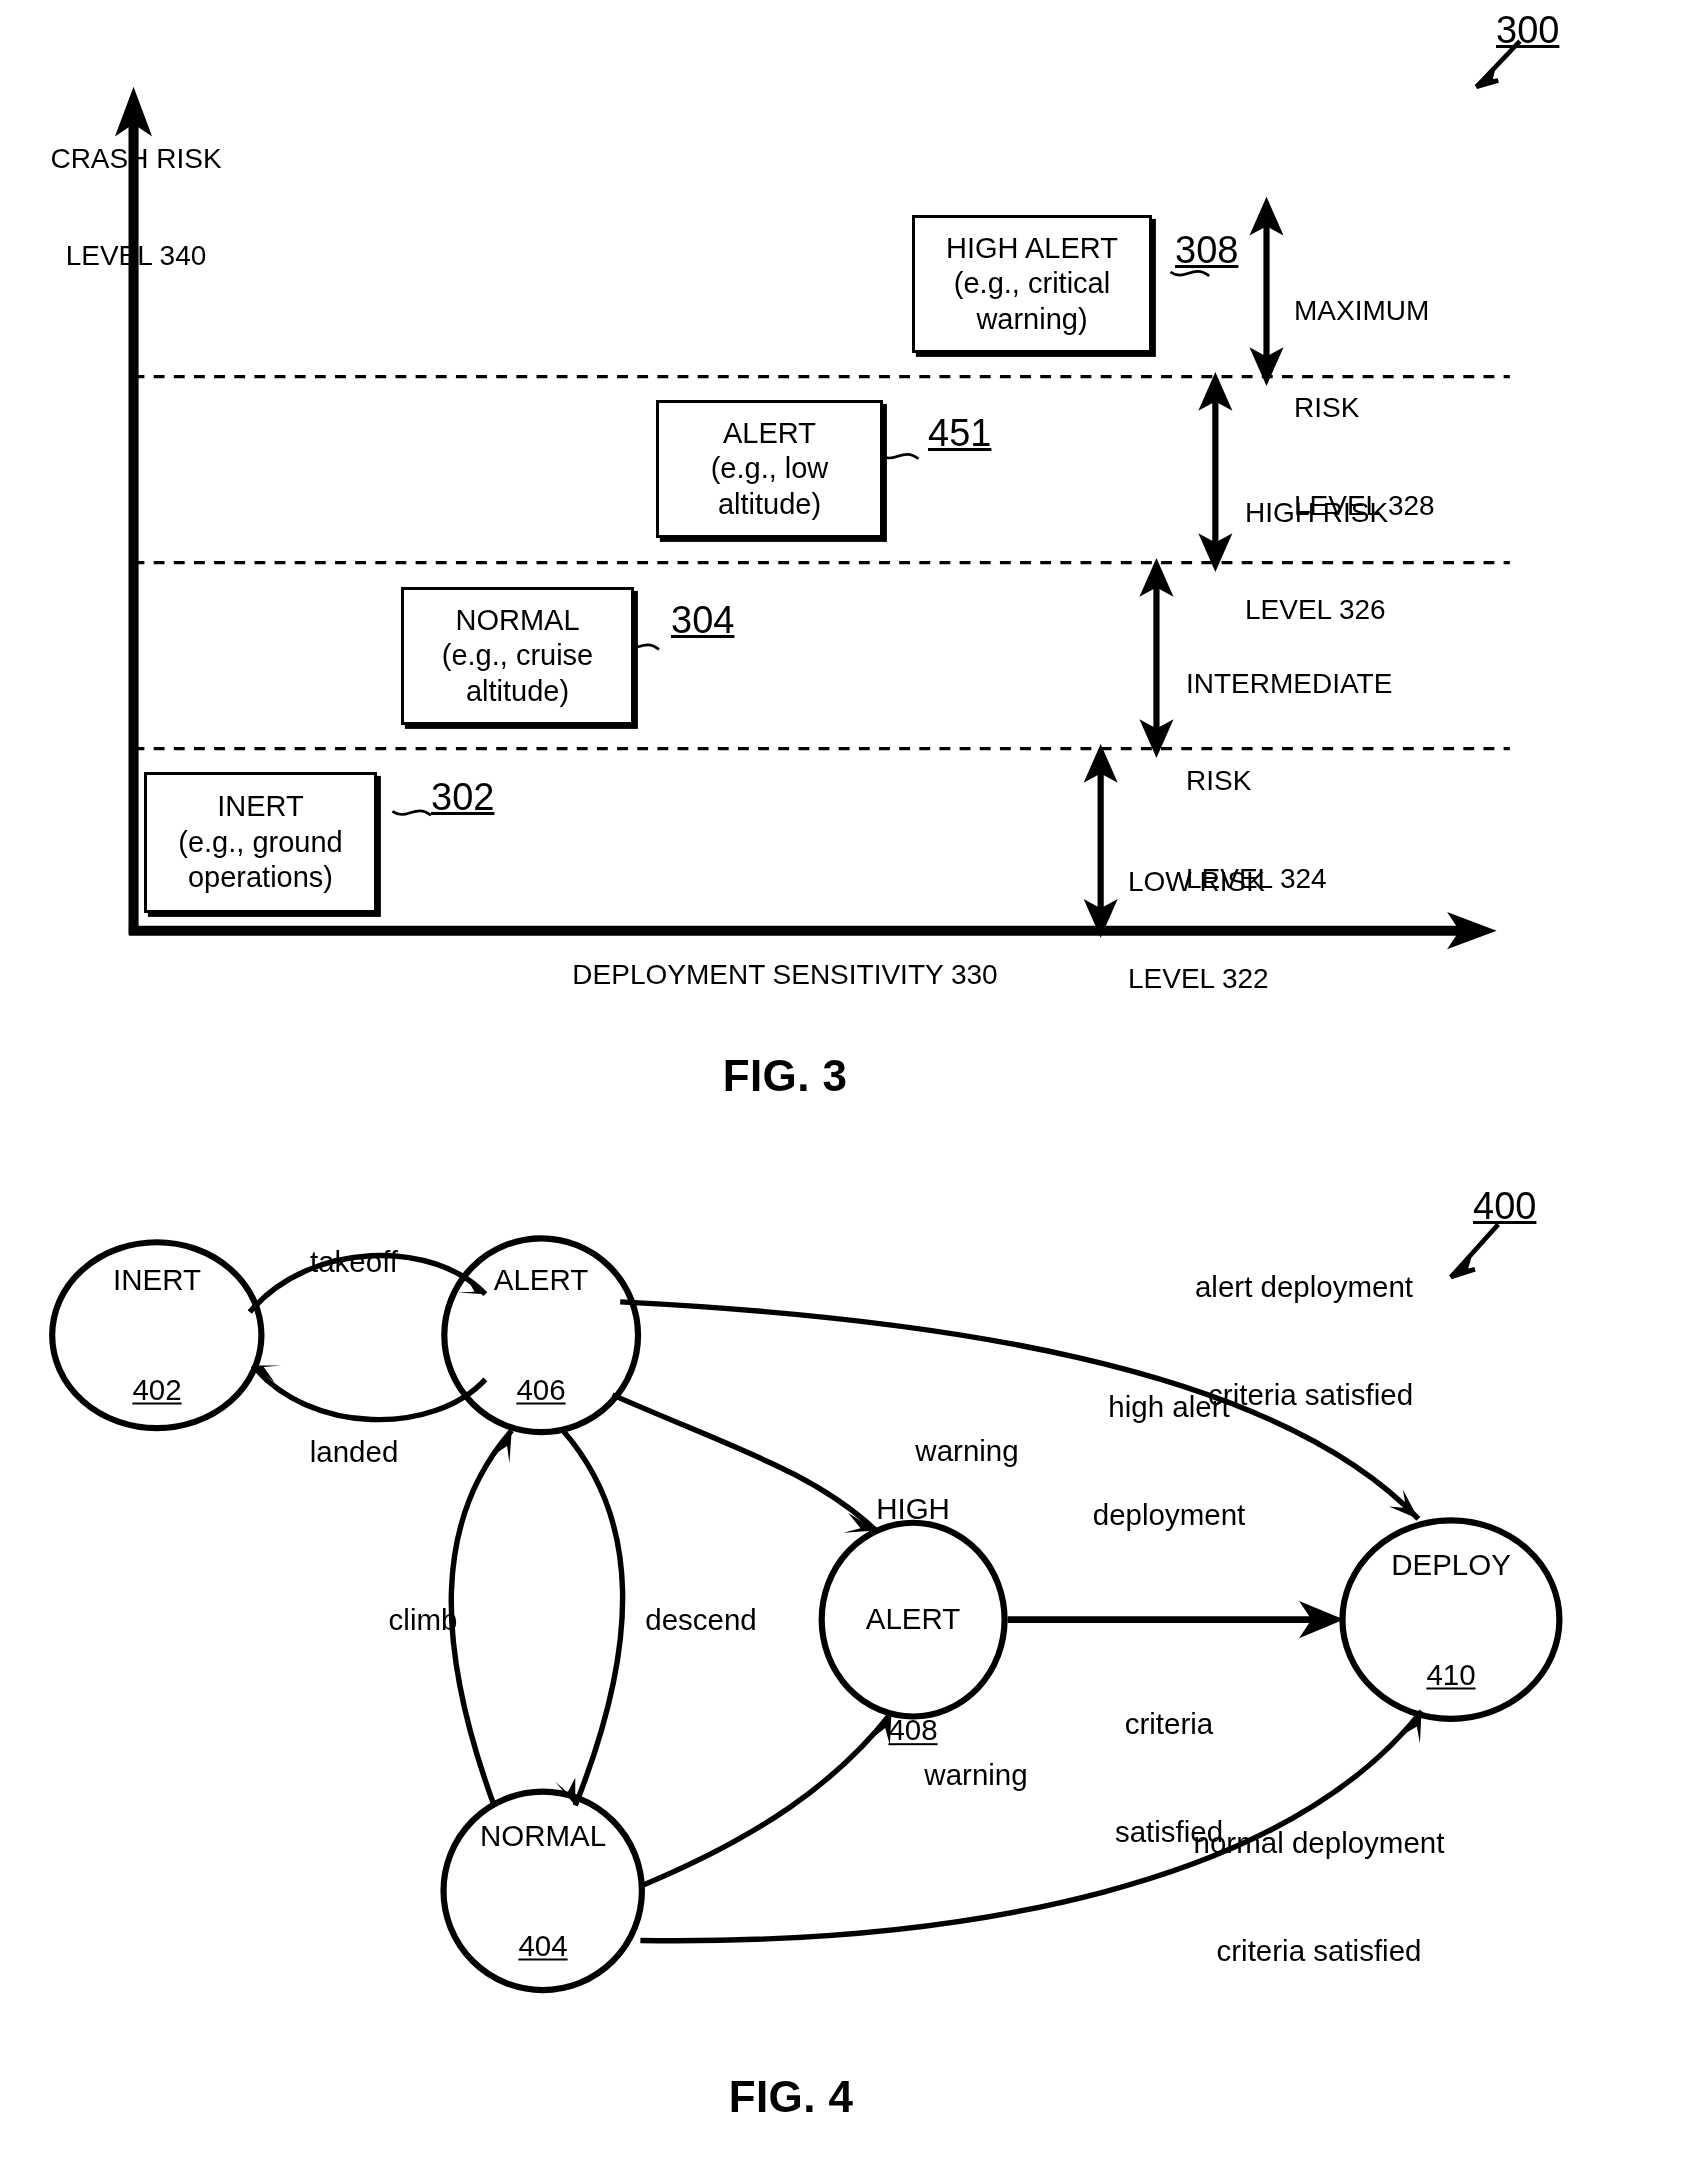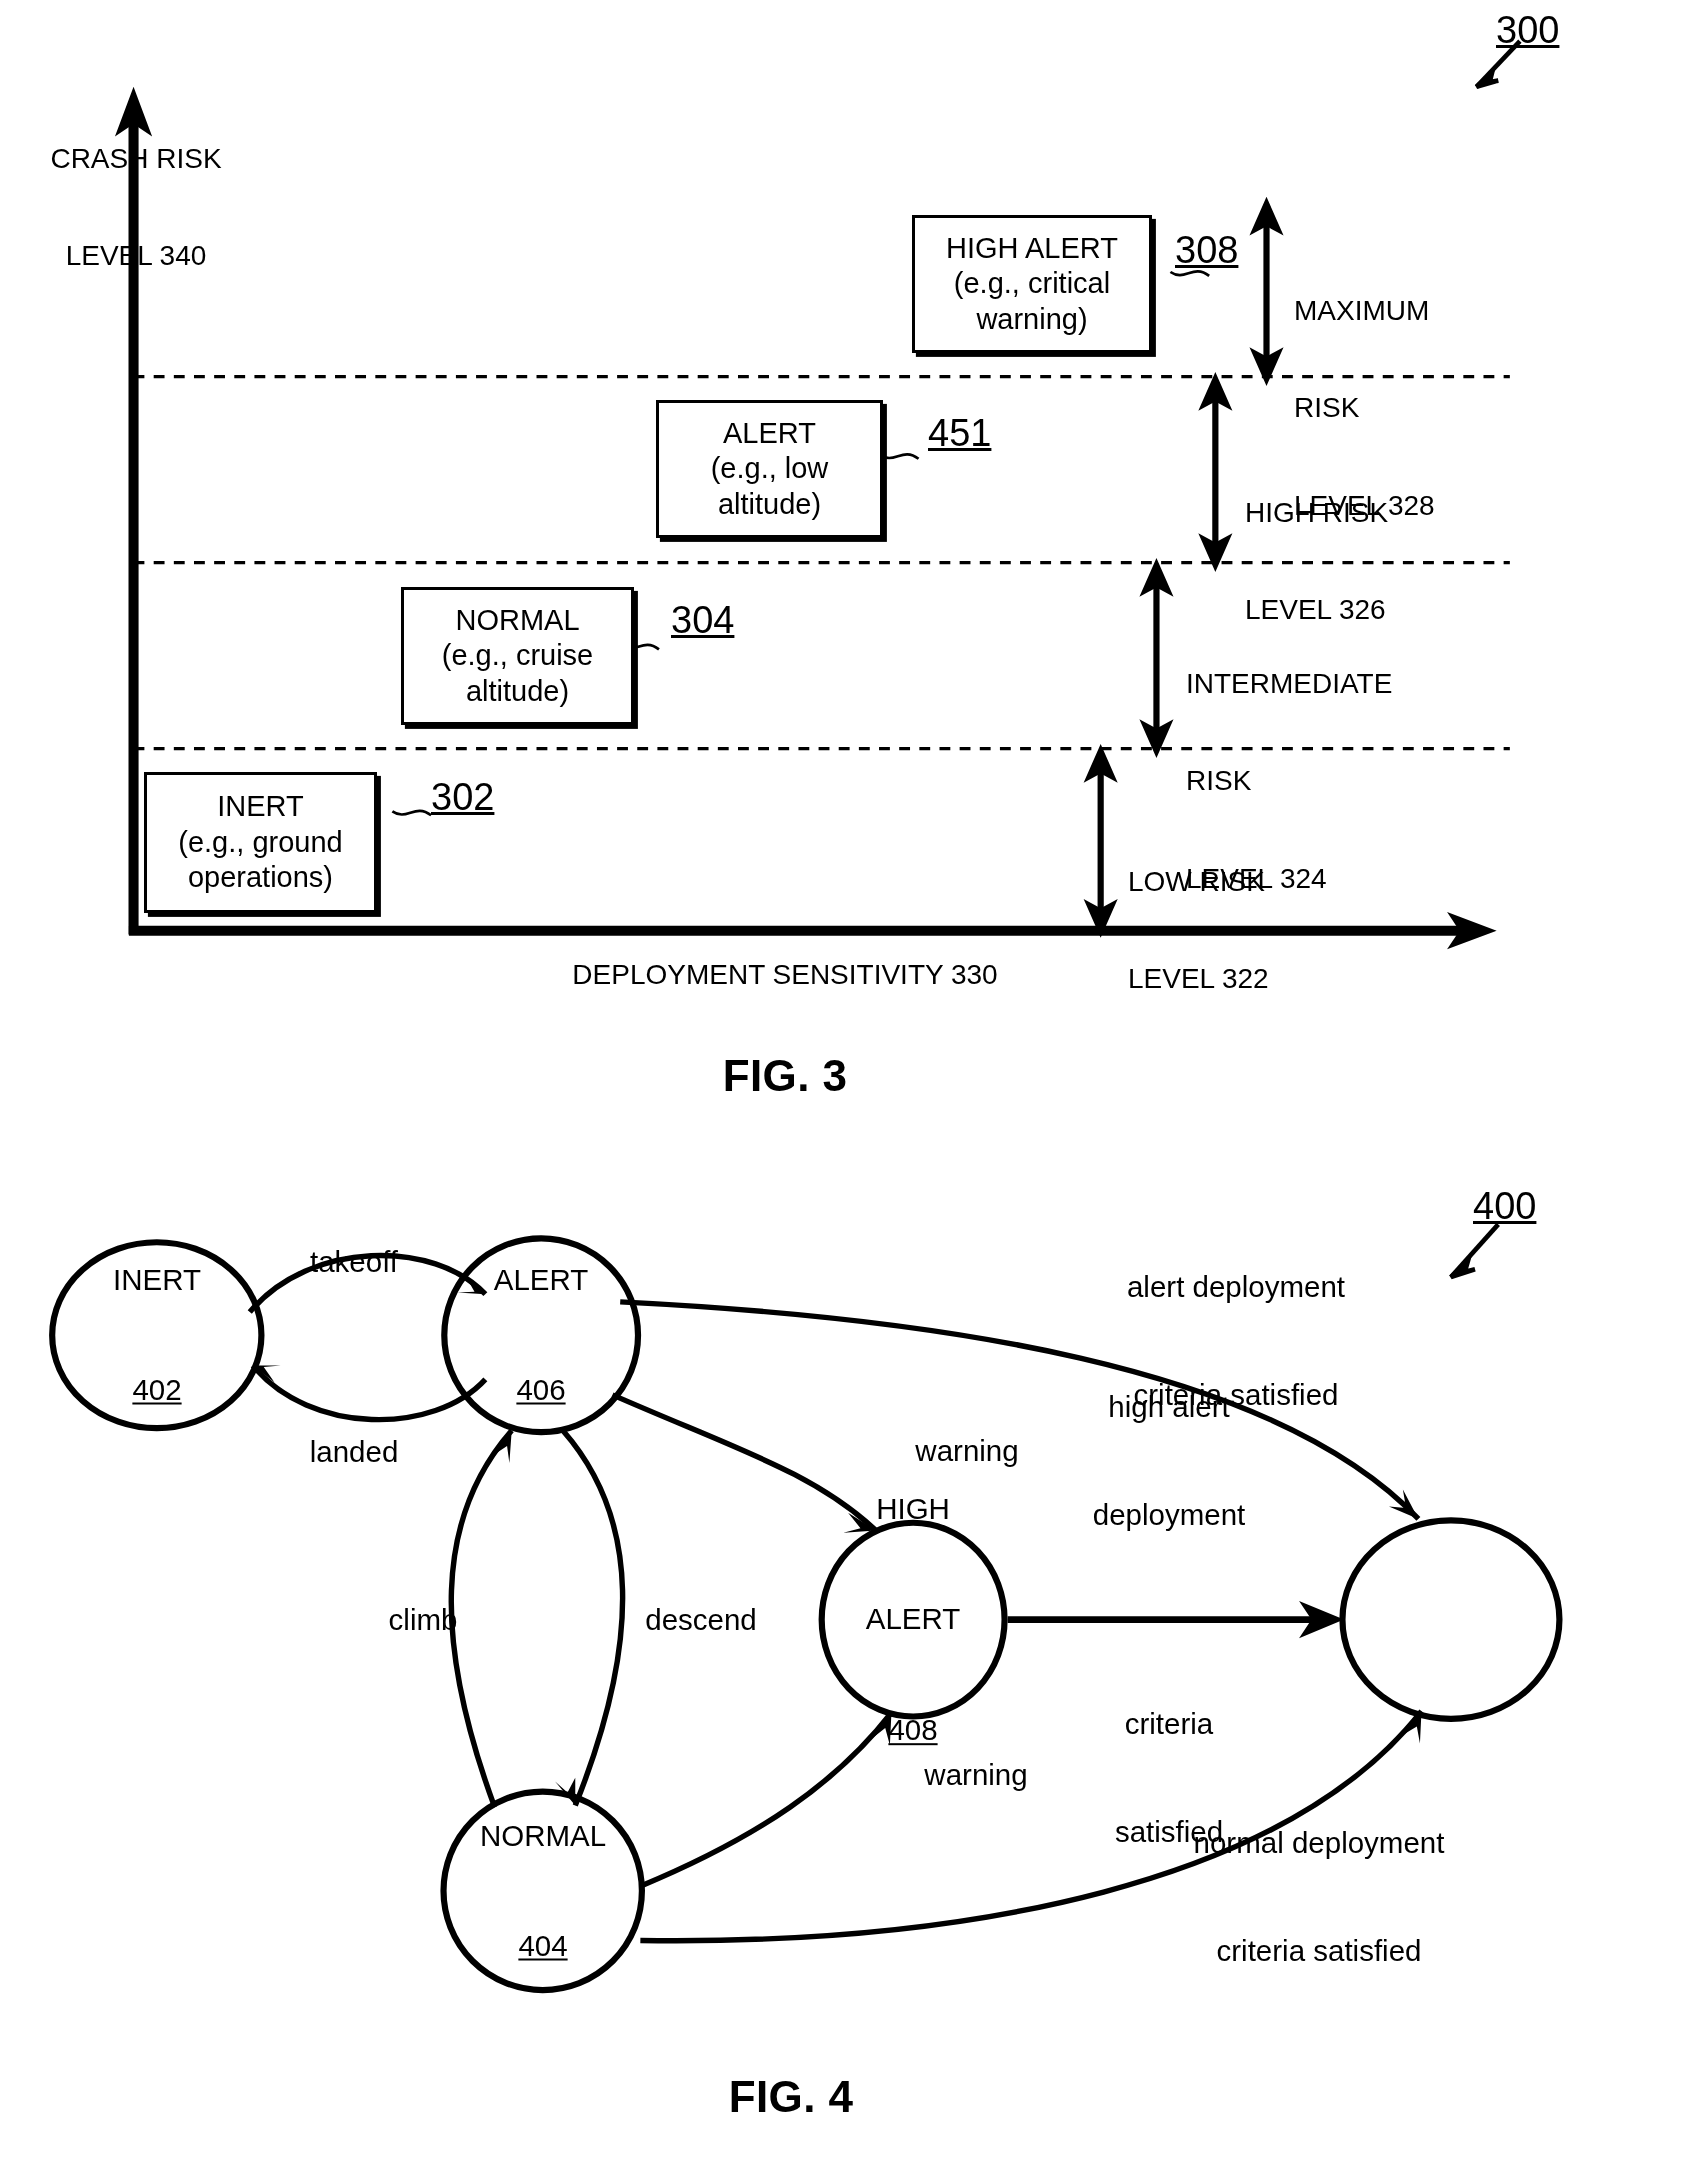--- a/index.html
+++ b/index.html
@@ -281,33 +281,37 @@
   </div>
   <div class="node-text" style="left:541px; top:1335px;">
     <div>ALERT</div>
     <div class="num">406</div>
   </div>
   <div class="node-text" style="left:913px; top:1620px;">
     <div>HIGH</div>
     <div>ALERT</div>
     <div class="num">408</div>
   </div>
+  <div class="node-text" style="left:1451px; top:1620px;">
+    <div>DEPLOY</div>
+    <div class="num">410</div>
+  </div>
   <div class="node-text" style="left:543px; top:1891px;">
     <div>NORMAL</div>
     <div class="num">404</div>
   </div>
 
   <div class="edge-label" style="left:354px; top:1262px;">takeoff</div>
   <div class="edge-label" style="left:354px; top:1452px;">landed</div>
   <div class="edge-label" style="left:423px; top:1620px;">climb</div>
   <div class="edge-label" style="left:701px; top:1620px;">descend</div>
   <div class="edge-label" style="left:967px; top:1451px;">warning</div>
   <div class="edge-label" style="left:976px; top:1775px;">warning</div>
 
-  <div class="edge-label" style="left:1236px; top:1341px;">
+  <div class="edge-label" style="left:1304px; top:1341px;text-align:right;">
     <div>alert deployment</div>
     <div>criteria satisfied</div>
   </div>
 
   <div class="edge-label" style="left:1169px; top:1620px;">
     <div>high alert</div>
     <div>deployment</div>
     <div style="height:29.5px;"></div>
     <div>criteria</div>
     <div>satisfied</div>

